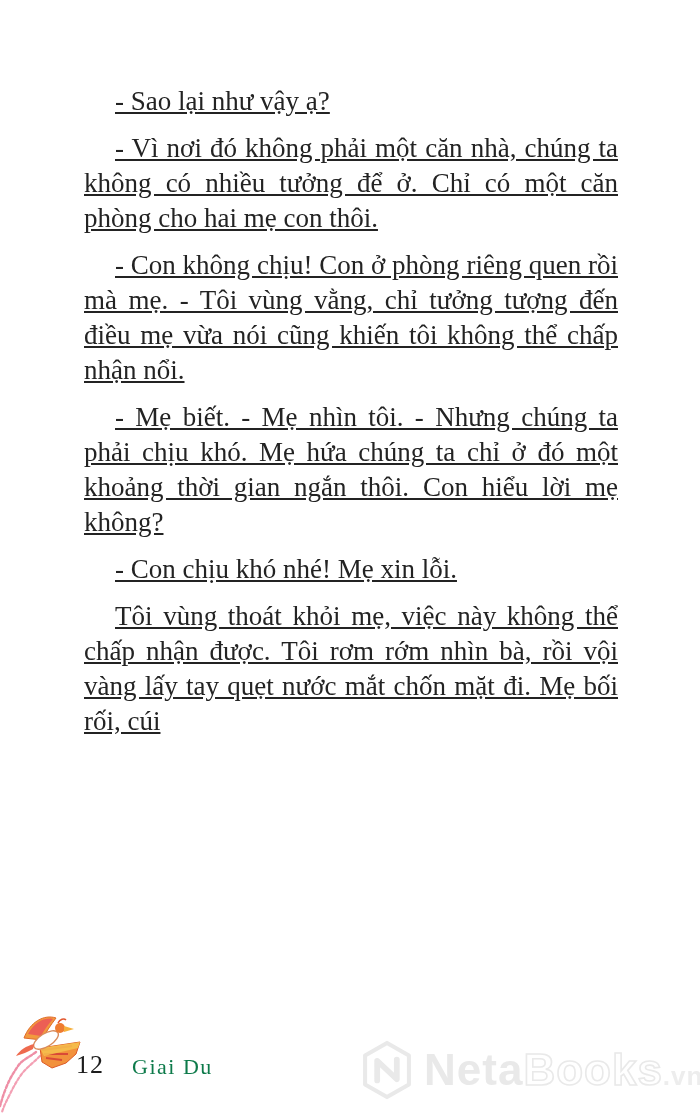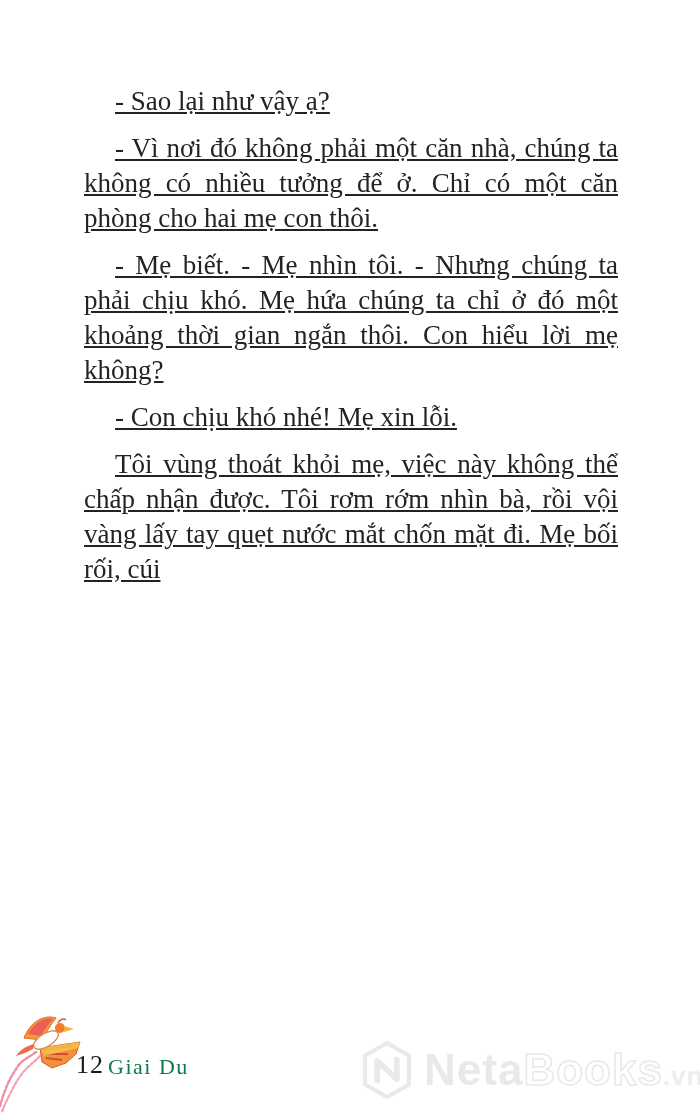--- a/index.html
+++ b/index.html
@@ -45,21 +45,21 @@
   .page-number {
     position: absolute;
     left: 76px;
     top: 44px;
     font-size: 26px;
     color: #1c1c1c;
     letter-spacing: 1px;
   }
   .running-title {
     position: absolute;
-    left: 108px;
+    left: 132px;
     top: 48px;
     font-size: 22px;
     color: #0d7a4a;
     letter-spacing: 1.5px;
   }
 
   .watermark {
     position: absolute;
     left: 358px;
     top: 34px;
@@ -90,20 +90,21 @@
   }
 </style>
 </head>
 <body>
 
 <div class="page">
 
   <main class="text-block">
     <p>- Sao lại như vậy ạ?</p>
     <p>- Vì nơi đó không phải một căn nhà, chúng ta không có nhiều tưởng để ở. Chỉ có một căn phòng cho hai mẹ con thôi.</p>
+    <p>- Con không chịu! Con ở phòng riêng quen rồi mà mẹ. - Tôi vùng vằng, chỉ tưởng tượng đến điều mẹ vừa nói cũng khiến tôi không thể chấp nhận nổi.</p>
     <p>- Mẹ biết. - Mẹ nhìn tôi. - Nhưng chúng ta phải chịu khó. Mẹ hứa chúng ta chỉ ở đó một khoảng thời gian ngắn thôi. Con hiểu lời mẹ không?</p>
     <p>- Con chịu khó nhé! Mẹ xin lỗi.</p>
     <p>Tôi vùng thoát khỏi mẹ, việc này không thể chấp nhận được. Tôi rơm rớm nhìn bà, rồi vội vàng lấy tay quẹt nước mắt chốn mặt đi. Mẹ bối rối, cúi</p>
   </main>
 
   <footer class="footer">
 
     <svg class="kite" viewBox="0 0 92 112" aria-hidden="true">
 
       <path d="M36 44 C 28 50, 22 52, 18 58 S 10 70, 6 80 S 2 92, 0 98" fill="none" stroke="#ee8fa6" stroke-width="2.4" stroke-dasharray="3 2" stroke-linecap="round"></path>

